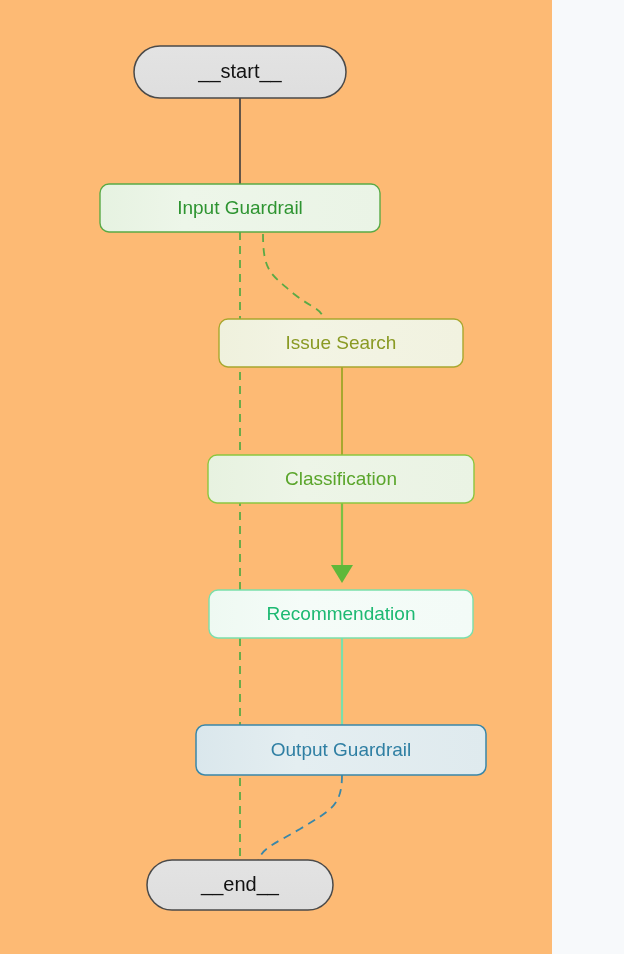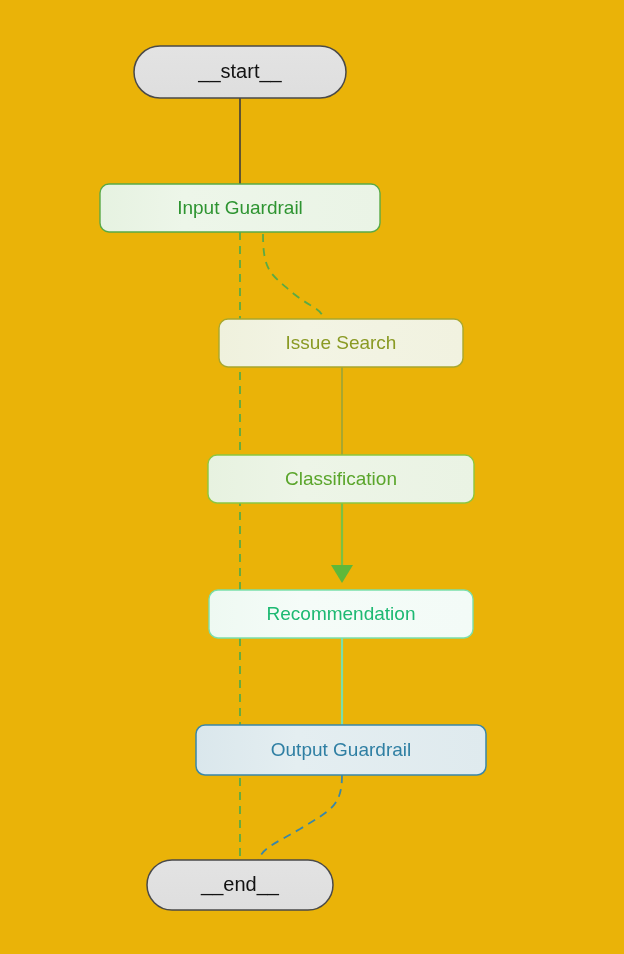--- a/index.html
+++ b/index.html
@@ -8,23 +8,23 @@
     background: #f7f9fb;
   }
   body {
     width: 624px;
     height: 954px;
     font-family: "Liberation Sans", sans-serif;
     overflow: hidden;
   }
   #graph-root {
     position: relative;
-    width: 624px;
+    width: 552px;
     height: 954px;
-    background: #eab308;
+    background: #fdba74;
   }
   svg.graph-canvas {
     position: absolute;
     left: 0;
     top: 0;
     width: 624px;
     height: 954px;
     display: block;
   }
   .node-label {

